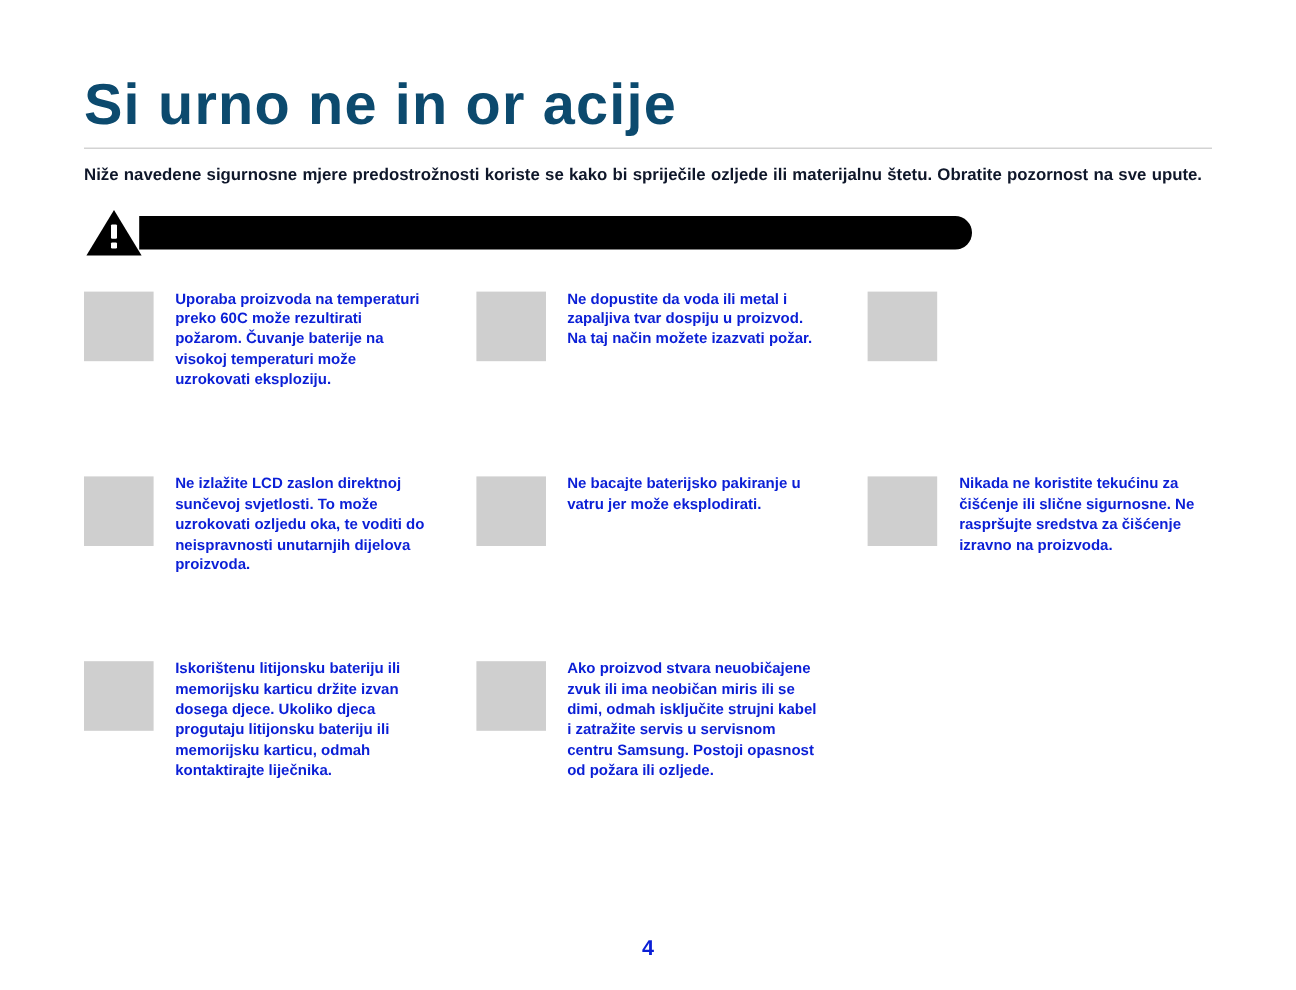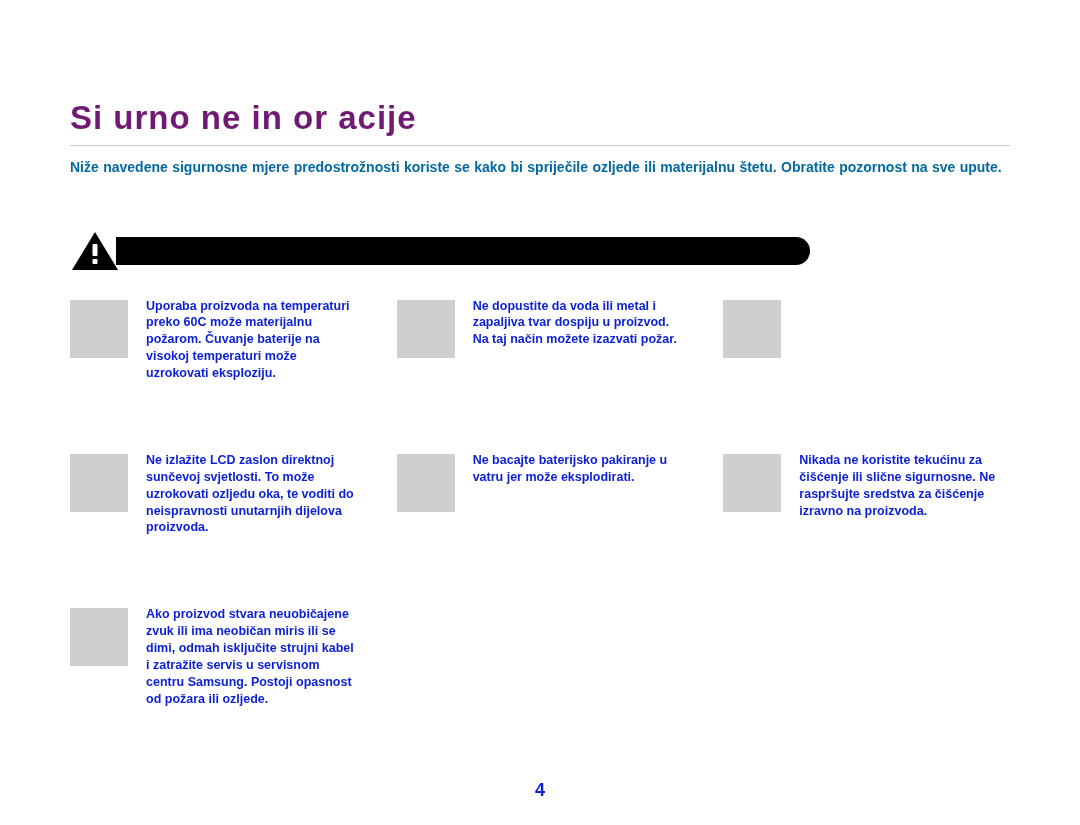--- a/index.html
+++ b/index.html
@@ -5,36 +5,35 @@
     * { margin: 0; padding: 0; box-sizing: border-box; }
     body {
       font-family: Arial, Helvetica, sans-serif;
       background: #fff;
       width: 1080px;
       height: 825px;
       padding: 60px 70px 30px 70px;
       position: relative;
     }
     .page-title {
-      color: #701a75;
-      font-size: 33px;
+      color: #0c4a6e;
+      font-size: 48px;
       font-weight: bold;
       letter-spacing: 1px;
       margin-bottom: 8px;
-      margin-top: 39px;
     }
     .divider {
       border-bottom: 1px solid #c9c9c9;
       margin-bottom: 12px;
     }
     .intro {
-      color: #0369a1;
+      color: #0f172a;
       font-weight: bold;
       font-size: 14px;
-      margin-bottom: 52px;
+      margin-bottom: 17px;
       line-height: 1.4;
       word-spacing: 0.5px;
     }
     .warning-banner {
       display: flex;
       align-items: center;
       margin-bottom: 26px;
     }
     .triangle {
       width: 50px;
@@ -100,21 +99,21 @@
       <rect x="22.5" y="14" width="5" height="12" fill="#fff" rx="1"></rect>
       <rect x="22.5" y="29" width="5" height="5" fill="#fff" rx="1"></rect>
     </svg>
   </div>
   <div class="black-bar"></div>
 </div>
 
 <div class="grid">
   <div class="item">
     <div class="placeholder"></div>
-    <div class="item-text">Uporaba proizvoda na temperaturi preko 60C može materijalnu požarom. Čuvanje baterije na visokoj temperaturi može uzrokovati eksploziju.</div>
+    <div class="item-text">Uporaba proizvoda na temperaturi preko 60C može rezultirati požarom. Čuvanje baterije na visokoj temperaturi može uzrokovati eksploziju.</div>
   </div>
   <div class="item">
     <div class="placeholder"></div>
     <div class="item-text">Ne dopustite da voda ili metal i zapaljiva tvar dospiju u proizvod. Na taj način možete izazvati požar.</div>
   </div>
   <div class="item">
     <div class="placeholder"></div>
   </div>
 
   <div class="item">
@@ -125,17 +124,21 @@
     <div class="placeholder"></div>
     <div class="item-text">Ne bacajte baterijsko pakiranje u vatru jer može eksplodirati.</div>
   </div>
   <div class="item">
     <div class="placeholder"></div>
     <div class="item-text">Nikada ne koristite tekućinu za čišćenje ili slične sigurnosne. Ne raspršujte sredstva za čišćenje izravno na proizvoda.</div>
   </div>
 
   <div class="item">
     <div class="placeholder"></div>
+    <div class="item-text">Iskorištenu litijonsku bateriju ili memorijsku karticu držite izvan dosega djece. Ukoliko djeca progutaju litijonsku bateriju ili memorijsku karticu, odmah kontaktirajte liječnika.</div>
+  </div>
+  <div class="item">
+    <div class="placeholder"></div>
     <div class="item-text">Ako proizvod stvara neuobičajene zvuk ili ima neobičan miris ili se dimi, odmah isključite strujni kabel i zatražite servis u servisnom centru Samsung. Postoji opasnost od požara ili ozljede.</div>
   </div>
 </div>
 
 <div class="page-number">4</div>
 
 </body></html>

